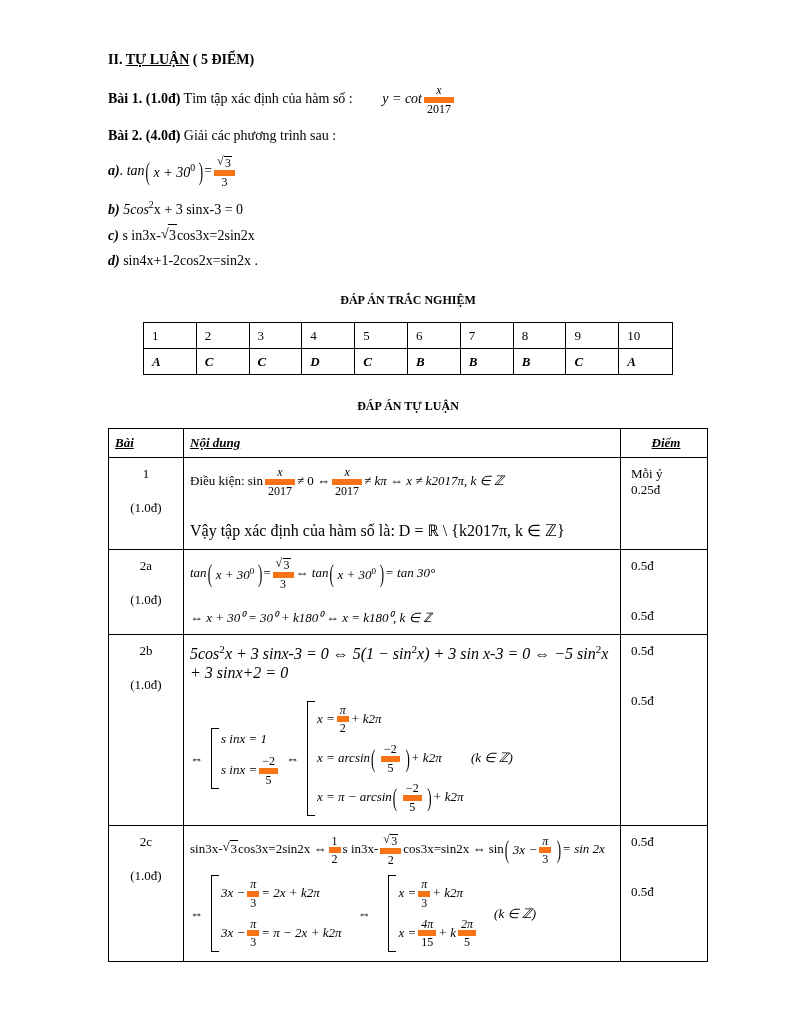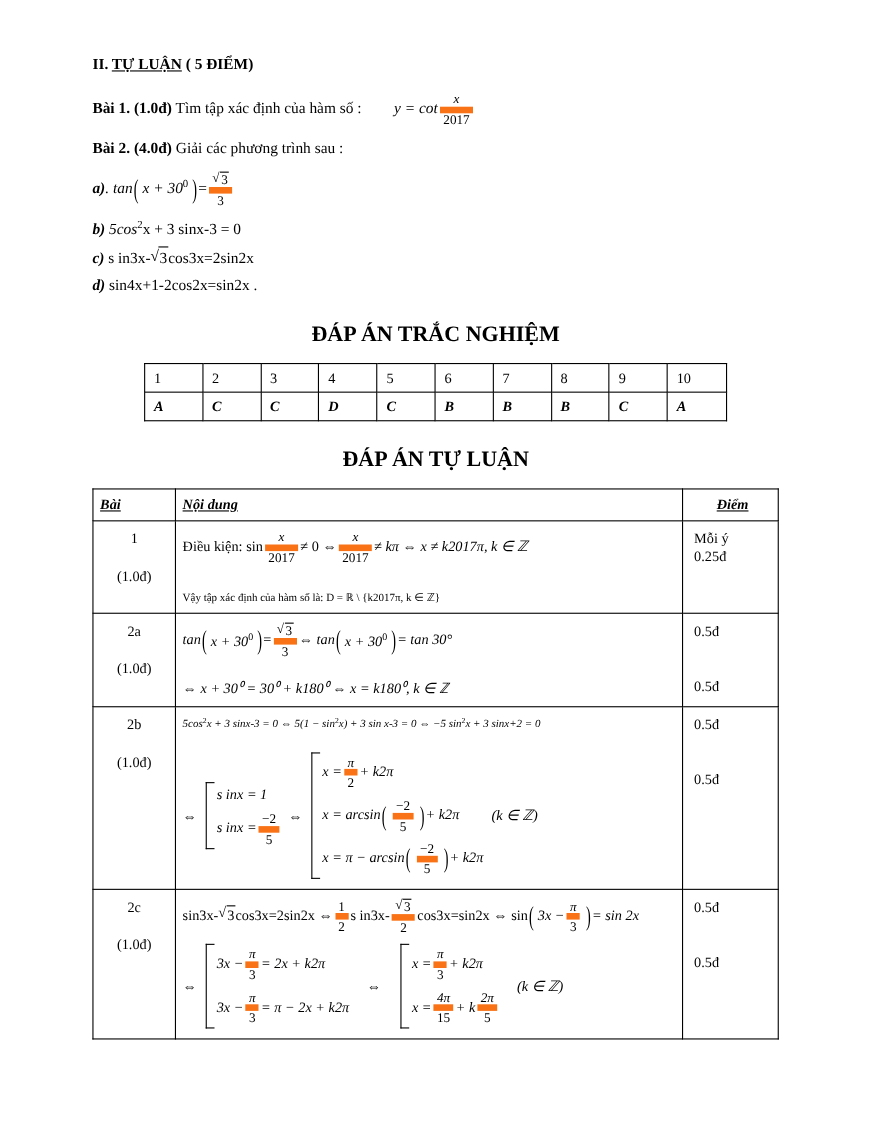--- a/index.html
+++ b/index.html
@@ -11,21 +11,21 @@
     width: 792px;
     height: 1024px;
     font-family: "Liberation Serif", serif;
     color: #000000;
     position: relative;
   }
   .page {
     position: relative;
     width: 792px;
     height: 1024px;
-    padding: 48px 84px 0 84px;
+    padding: 48px 84px 0 108px;
     box-sizing: border-box;
   }
   .sec-title {
     font-weight: bold;
     font-size: 14px;
     margin-top: 4px;
     margin-bottom: 16px;
   }
   .sec-title .u { text-decoration: underline; }
 
@@ -63,21 +63,21 @@
     border-top: 1px solid #000;
     padding: 0 1px;
     display: inline-block;
   }
   .sup { vertical-align: super; font-size: 0.7em; }
   .mi { font-style: italic; }
 
   .center-head {
     text-align: center;
     font-weight: bold;
-    font-size: 20px;
+    font-size: 12px;
     margin: 22px 0 14px 0;
   }
 
   table.tn {
     border-collapse: collapse;
     margin: 0 auto;
     width: 530px;
   }
   table.tn td {
     border: 1px solid #000;
@@ -107,21 +107,21 @@
     text-decoration: underline;
     padding: 6px;
   }
   .col-bai { width: 62px; text-align: center; }
   .col-diem { width: 70px; text-align: left; padding-left: 10px !important; }
   .bai-no { display: block; text-align: center; margin-bottom: 18px; }
   .bai-pt { display: block; text-align: center; }
   .cell-row { margin-bottom: 12px; }
   .cell-row:last-child { margin-bottom: 0; }
   .diem-row { margin-bottom: 34px; }
-  .small { font-size: 10px; }
+  .small { font-size: 16px; }
 
   
   .bracket {
     display: inline-block;
     position: relative;
     padding-left: 12px;
     vertical-align: middle;
   }
   .bracket::before {
     content: "";

